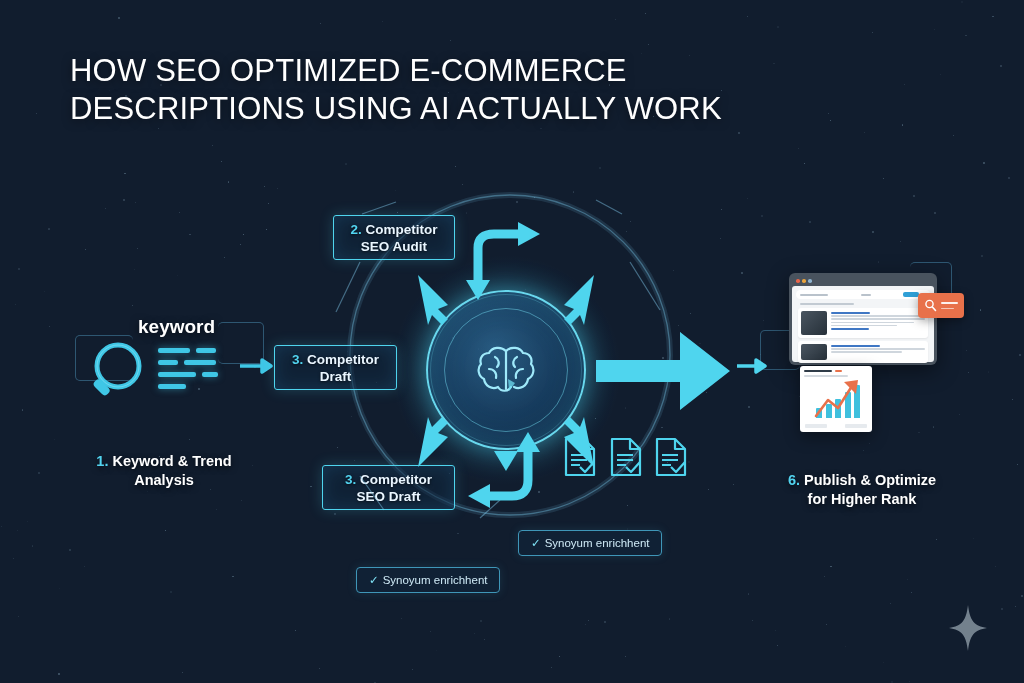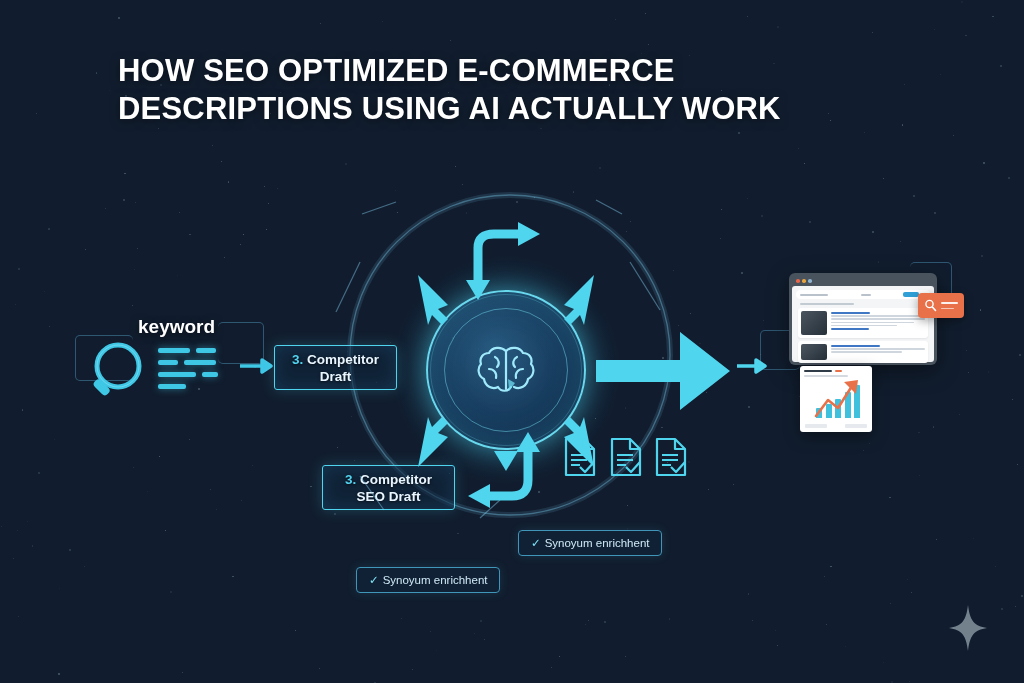--- a/index.html
+++ b/index.html
@@ -23,25 +23,24 @@
   }
   
   #stars { position:absolute; inset:0; opacity:.55; }
   .star { position:absolute; background:#bfe9ff; border-radius:50%; }
 
   
   .title {
     position:absolute; left:70px; top:52px;
     color:#ffffff;
     font-size:31px; line-height:38px;
-    font-weight:bold; letter-spacing:.2px;
+    font-weight:normal; letter-spacing:.2px;
     text-shadow:0 2px 10px rgba(0,0,0,.5);
     white-space:pre-line;
     font-stretch:condensed;
-    margin-left:48px;
   }
 
   
   .stepbox {
     position:absolute;
     border:1px solid #4fd5ee;
     background:rgba(17,38,62,.55);
     border-radius:3px;
     color:#eaf6ff;
     font-size:13.5px;
@@ -416,30 +415,37 @@
   </svg>
 
   <div class="kwline" style="left:158px; top:348px; width:32px;"></div>
   <div class="kwline" style="left:196px; top:348px; width:20px;"></div>
   <div class="kwline" style="left:158px; top:360px; width:20px;"></div>
   <div class="kwline" style="left:184px; top:360px; width:32px;"></div>
   <div class="kwline" style="left:158px; top:372px; width:38px;"></div>
   <div class="kwline" style="left:202px; top:372px; width:16px;"></div>
   <div class="kwline" style="left:158px; top:384px; width:28px;"></div>
 
+  <div class="caption" style="left:78px; top:452px; width:172px;">
+    <span class="num">1.</span><span> Keyword &amp; Trend</span><br>
+    <span>Analysis</span>
+  </div>
 
   <svg style="position:absolute; left:240px; top:358px;" width="34" height="16" viewBox="0 0 34 16">
     <path d="M0 8 L22 8 M22 2 L31 8 L22 14 Z" stroke="#3fc7e6" stroke-width="3.5" fill="#3fc7e6" stroke-linejoin="round"></path>
   </svg>
 
   <svg style="position:absolute; left:330px; top:175px;" width="370" height="350" viewBox="0 0 370 350">
     <circle cx="180" cy="180" r="160" fill="none" stroke="rgba(120,200,235,.40)" stroke-width="1.3"></circle>
     <circle cx="180" cy="180" r="160" fill="none" stroke="rgba(120,200,235,.14)" stroke-width="6"></circle>
   </svg>
 
+  <div class="stepbox" style="left:333px; top:215px; width:122px; height:45px;">
+    <div><span class="num">2.</span><span> Competitor</span><br><span>SEO Audit</span></div>
+  </div>
 
 
   <div class="stepbox" style="left:274px; top:345px; width:123px; height:45px;">
     <div><span class="num">3.</span><span> Competitor</span><br><span>Draft</span></div>
   </div>
 
   <div class="stepbox" style="left:322px; top:465px; width:133px; height:45px;">
     <div><span class="num">3.</span><span> Competitor</span><br><span>SEO Draft</span></div>
   </div>
 
@@ -599,18 +605,22 @@
     <svg style="position:absolute; left:14px; bottom:12px;" width="54" height="42" viewBox="0 0 54 42">
       <path d="M2 38 L14 22 L24 30 L38 8" stroke="#e8714a" stroke-width="2.6" fill="none" stroke-linejoin="round" stroke-linecap="round"></path>
       <path d="M30 4 L44 2 L42 16 Z" fill="#e8714a"></path>
     </svg>
     <div class="cc-foot">
         <div></div>
         <div></div>
       </div>
   </div>
 
+  <div class="caption" style="left:760px; top:471px; width:204px;">
+    <span class="num">6.</span><span> Publish &amp; Optimize</span><br>
+    <span>for Higher Rank</span>
+  </div>
 
   <svg class="sparkle" viewBox="0 0 40 46">
     <path d="M20 0 C22 16, 26 21, 39 23 C26 25, 22 30, 20 46 C18 30, 14 25, 1 23 C14 21, 18 16, 20 0 Z" fill="#9aa7b3"></path>
   </svg>
 
 </div>
 
 </body></html>

